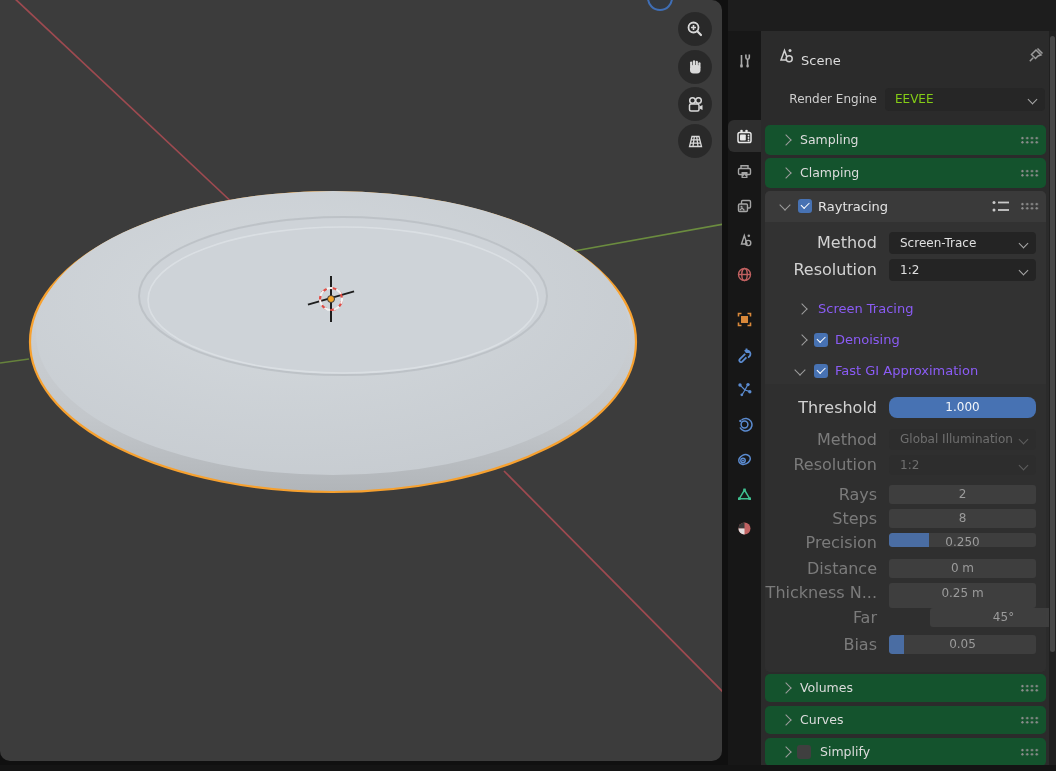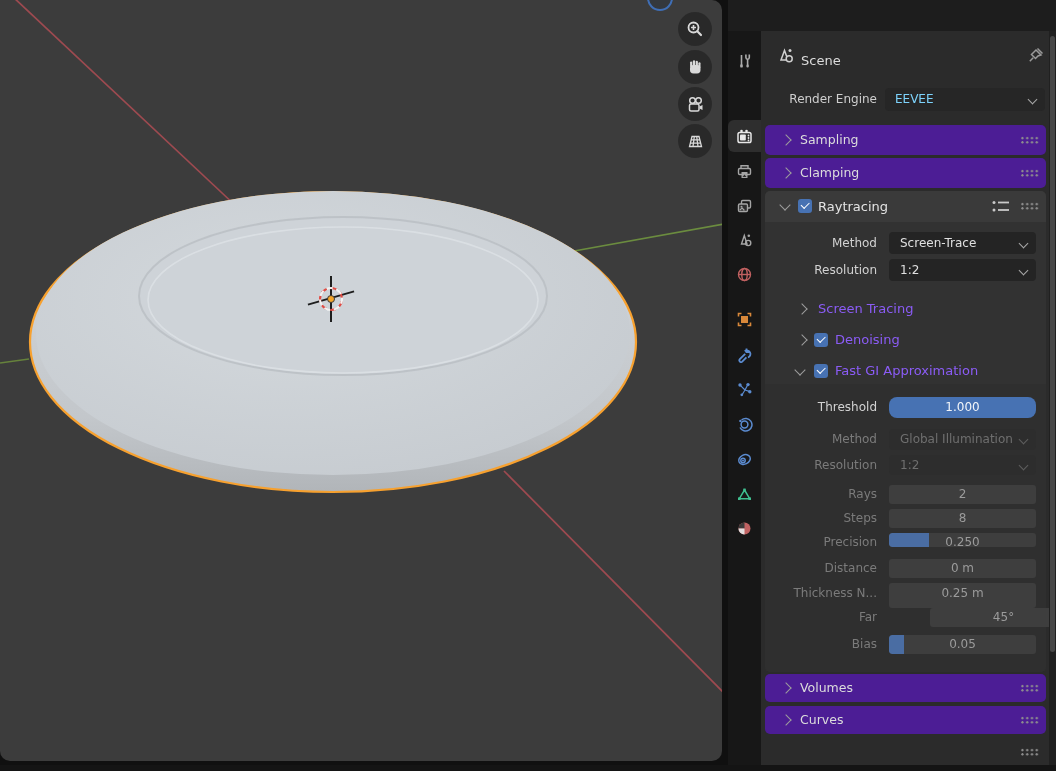--- a/index.html
+++ b/index.html
@@ -36,37 +36,37 @@
   .tab.active{background:#2e2e2e;border-radius:6px 0 0 6px;height:32px;}
 
   
   #panel{position:absolute;left:761px;top:31px;width:295px;height:740px;background:#2b2b2b;}
   .scroll-track{position:absolute;left:1049px;top:31px;width:7px;height:740px;background:#202020;}
   .scroll-thumb{position:absolute;left:1050px;top:36px;width:5px;height:616px;background:#474747;border-radius:2.5px;}
 
   .crumb-label{position:absolute;left:801px;top:45px;font-size:13px;color:#dcdcdc;line-height:20px;margin-top:6px;}
   .eng-label{position:absolute;left:765px;top:88px;width:112px;height:23px;line-height:23px;text-align:right;font-size:12px;color:#cfcfcf;}
   .eng-dd{position:absolute;left:885px;top:88px;width:160px;height:23px;background:#262626;border-radius:4px;
-          color:#7dd3fc;font-size:12px;line-height:23px;padding-left:10px;box-sizing:border-box;}
-
-  .card{position:absolute;left:765px;width:281px;background:#4c1d95;border-radius:5px;}
+          color:#84cc16;font-size:12px;line-height:23px;padding-left:10px;box-sizing:border-box;}
+
+  .card{position:absolute;left:765px;width:281px;background:#14532d;border-radius:5px;}
   .card-label{position:absolute;left:35px;top:0;font-size:12.5px;color:#dcdcdc;}
   .grip{position:absolute;left:1020px;width:19px;height:8px;
         background-image:radial-gradient(circle,#8f8f8f 1px,transparent 1.35px);
         background-size:4.8px 4.2px;}
   .chev{position:absolute;width:7px;height:7px;border-top:1.7px solid #9d9d9d;border-right:1.7px solid #9d9d9d;box-sizing:content-box;}
   .chev.r{transform:rotate(45deg);}
   .chev.d{transform:rotate(135deg);}
   .cb{position:absolute;width:14px;height:14px;border-radius:3px;background:#4772b3;}
   .cb::after{content:"";position:absolute;left:3px;top:3.2px;width:7px;height:3.5px;
              border-left:1.8px solid #fff;border-bottom:1.8px solid #fff;transform:rotate(-45deg);}
   .cb.off{background:#3f3f3f;}
   .cb.off::after{display:none;}
 
-  .plabel{position:absolute;left:765px;width:112px;font-size:12px;color:#d2d2d2;text-align:right;}
+  .plabel{position:absolute;left:765px;width:112px;font-size:16px;color:#d2d2d2;text-align:right;}
   .plabel.dim{color:#7b7b7b;}
   .dd{position:absolute;left:889px;width:147px;background:#242424;border-radius:4px;color:#e0e0e0;
       font-size:12px;padding-left:11px;box-sizing:border-box;}
   .dd.dis{background:#2d2d2d;color:#6f6f6f;}
   .dchev{position:absolute;right:9px;width:6px;height:6px;border-right:1.5px solid #a8a8a8;border-bottom:1.5px solid #a8a8a8;transform:rotate(45deg);}
   .dchev.dim{border-color:#5e5e5e;}
   .num{position:absolute;left:889px;width:147px;background:#3e3e3e;border-radius:3px;color:#9b9b9b;
        font-size:12px;text-align:center;overflow:hidden;}
   .fill{position:absolute;left:0;top:0;bottom:0;background:#4a6da3;border-radius:3px 0 0 3px;}
   .num span{position:relative;}
@@ -415,19 +415,24 @@
     <span class="card-label" style="line-height:28px;">Volumes</span>
   </div>
   <div class="grip" style="top:684px;"></div>
 
   <div class="card" style="top:706px;height:28px;">
     <span class="chev r" style="left:17px;top:10px;"></span>
     <span class="card-label" style="line-height:28px;">Curves</span>
   </div>
   <div class="grip" style="top:716px;"></div>
 
+  <div class="card" style="top:738px;height:28px;">
+    <span class="chev r" style="left:17px;top:10px;"></span>
+    <span class="cb off" style="left:32px;top:7px;"></span>
+    <span class="card-label" style="left:55px;line-height:28px;">Simplify</span>
+  </div>
   <div class="grip" style="top:748px;"></div>
 
   <div class="scroll-track"></div>
   <div class="scroll-thumb"></div>
 
   <div id="bottom-strip"></div>
 </div>
 
 </body></html>

